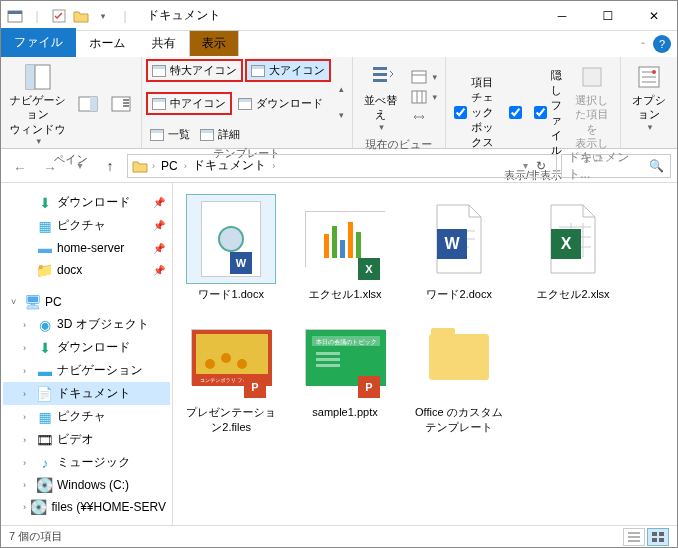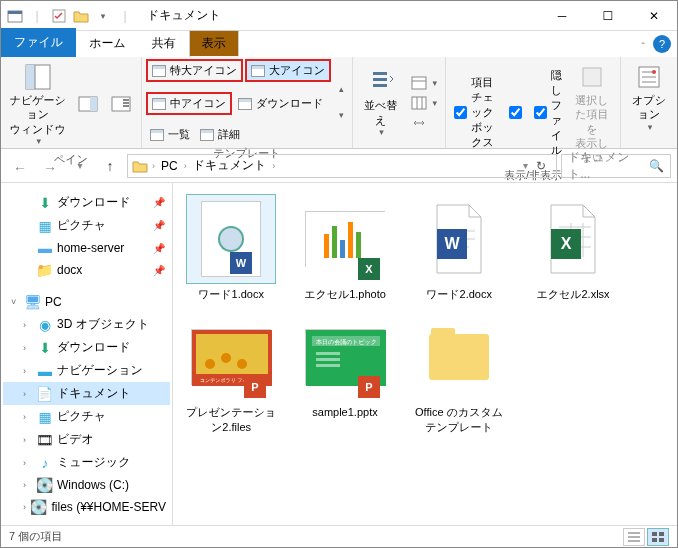--- a/index.html
+++ b/index.html
@@ -242,20 +242,21 @@
             </svg>
             <span class="chev">▾</span>
           </div>
         <div class="layout-btn">
             <svg width="16" height="14" viewBox="0 0 16 14">
               <path d="M3 7h10M3 7l2-2M3 7l2 2M13 7l-2-2M13 7l-2 2" stroke="#888" fill="none"></path>
             </svg>
           </div>
       </div>
     </div>
+    <div class="ribbon-group-label">現在のビュー</div>
   </div>
 
   <div class="ribbon-group">
     <div class="ribbon-group-content">
       <div style="display:flex;flex-direction:row;gap:4px;">
         <label class="check-row">
             <input type="checkbox" checked="" style="">
             <span>項目チェック ボックス</span>
           </label>
         <label class="check-row">
@@ -425,21 +426,21 @@
               <rect width="80" height="56" fill="#fff"></rect>
               <rect x="18" y="22" width="5" height="24" fill="#f80"></rect>
               <rect x="26" y="14" width="5" height="32" fill="#5a3"></rect>
               <rect x="34" y="28" width="5" height="18" fill="#48c"></rect>
               <rect x="42" y="10" width="5" height="36" fill="#f80"></rect>
               <rect x="50" y="20" width="5" height="26" fill="#5a3"></rect>
             </svg>
           <div class="badge excel">X</div>
         </div>
       </div>
-      <div class="file-label">エクセル1.photo</div>
+      <div class="file-label">エクセル1.xlsx</div>
     </div>
 
     <div class="file-item">
       <div class="thumb">
         <div style="width:60px;height:72px;position:relative;">
           <svg width="60" height="72" viewBox="0 0 60 72">
               <path d="M8 2h32l12 12v56H8z" fill="#fff" stroke="#bbb"></path>
               <path d="M40 2v12h12" fill="none" stroke="#bbb"></path>
               <line x1="16" y1="28" x2="46" y2="28" stroke="#ccc"></line>
               <line x1="16" y1="36" x2="46" y2="36" stroke="#ccc"></line>

